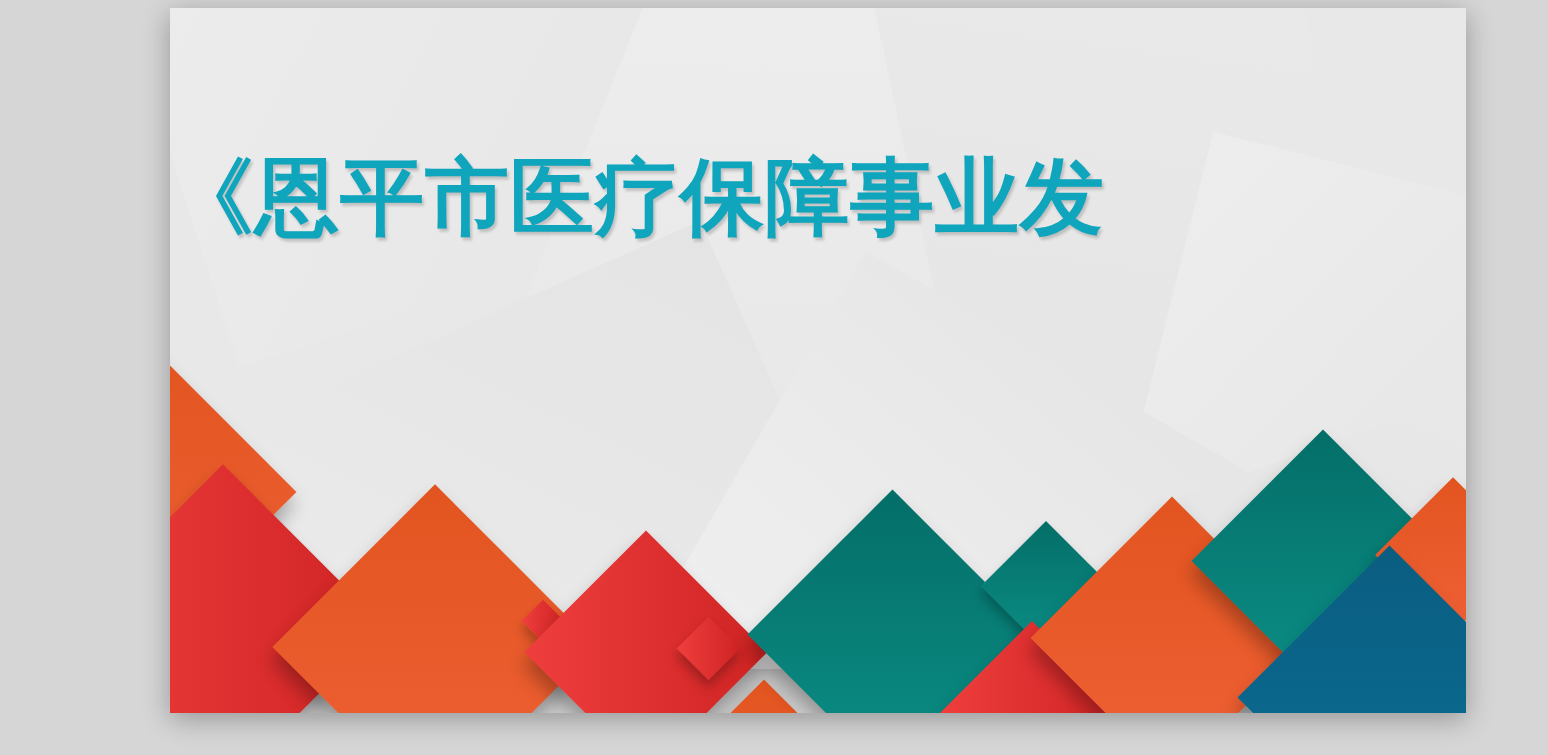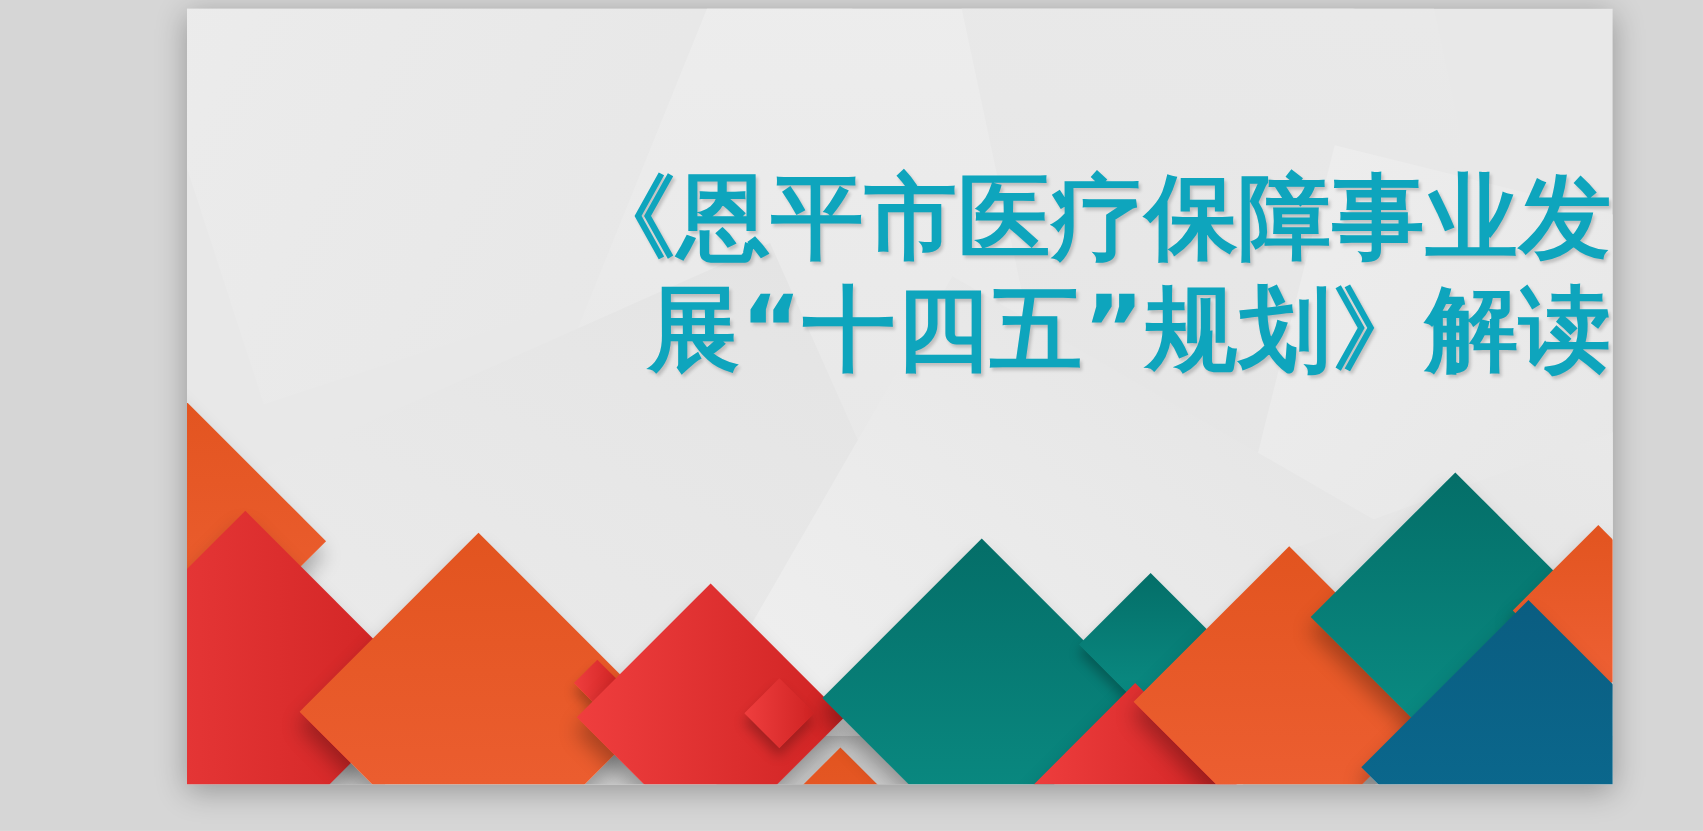--- a/index.html
+++ b/index.html
@@ -100,21 +100,21 @@
     height: 26px;
     background: linear-gradient(180deg, rgba(0,0,0,0) 0%, rgba(0,0,0,0.10) 100%);
   }
 
   
   #title-block {
     position: absolute;
     left: 0;
     top: 138px;
     width: 1296px;
-    text-align: right;
+    text-align: left;
     z-index: 40;
   }
   .title-line {
     color: #0ea5bd;
     font-size: 84px;
     font-weight: bold;
     line-height: 102px;
     letter-spacing: 1px;
     white-space: nowrap;
     text-shadow: 2px 3px 3px rgba(0,0,0,0.18);
@@ -147,21 +147,20 @@
     <div class="facet" id="facet-d"></div>
     <div class="facet" id="facet-e"></div>
     <div class="facet" id="facet-f"></div>
     <div class="facet" id="facet-g"></div>
 
     <div id="ground-shade"></div>
     <div id="ground-band"></div>
 
     <div id="title-block">
       <div class="title-line">《恩平市医疗保障事业发</div>
-      <div class="title-line">展“十四五”规划》解读</div>
     </div>
 
     <div id="diamond-layer">
         <div class="diamond dshadow" style="width: 200px; height: 200px; left: -115px; top: 384px; background: linear-gradient(135deg, rgb(226, 84, 31) 0%, rgb(239, 97, 54) 100%); z-index: 10;"></div>
         <div class="diamond dshadow" style="width: 230px; height: 230px; left: -62px; top: 504px; background: linear-gradient(225deg, rgb(207, 35, 35) 0%, rgb(239, 62, 62) 100%); z-index: 11;"></div>
         <div class="diamond dshadow" style="width: 230px; height: 230px; left: 150px; top: 524px; background: linear-gradient(135deg, rgb(226, 84, 31) 0%, rgb(239, 97, 54) 100%); z-index: 12;"></div>
         <div class="diamond dshadow-sm" style="width: 30px; height: 30px; left: 358px; top: 598px; background: linear-gradient(225deg, rgb(207, 35, 35) 0%, rgb(239, 62, 62) 100%); z-index: 13;"></div>
         <div class="diamond dshadow" style="width: 172px; height: 172px; left: 390px; top: 558px; background: linear-gradient(225deg, rgb(207, 35, 35) 0%, rgb(239, 62, 62) 100%); z-index: 14;"></div>
         <div class="diamond dshadow" style="width: 128px; height: 128px; left: 530px; top: 698px; background: linear-gradient(135deg, rgb(226, 84, 31) 0%, rgb(239, 97, 54) 100%); z-index: 15;"></div>
         <div class="diamond dshadow-sm" style="width: 45px; height: 45px; left: 516px; top: 618px; background: linear-gradient(225deg, rgb(207, 35, 35) 0%, rgb(239, 62, 62) 100%); z-index: 16;"></div>

